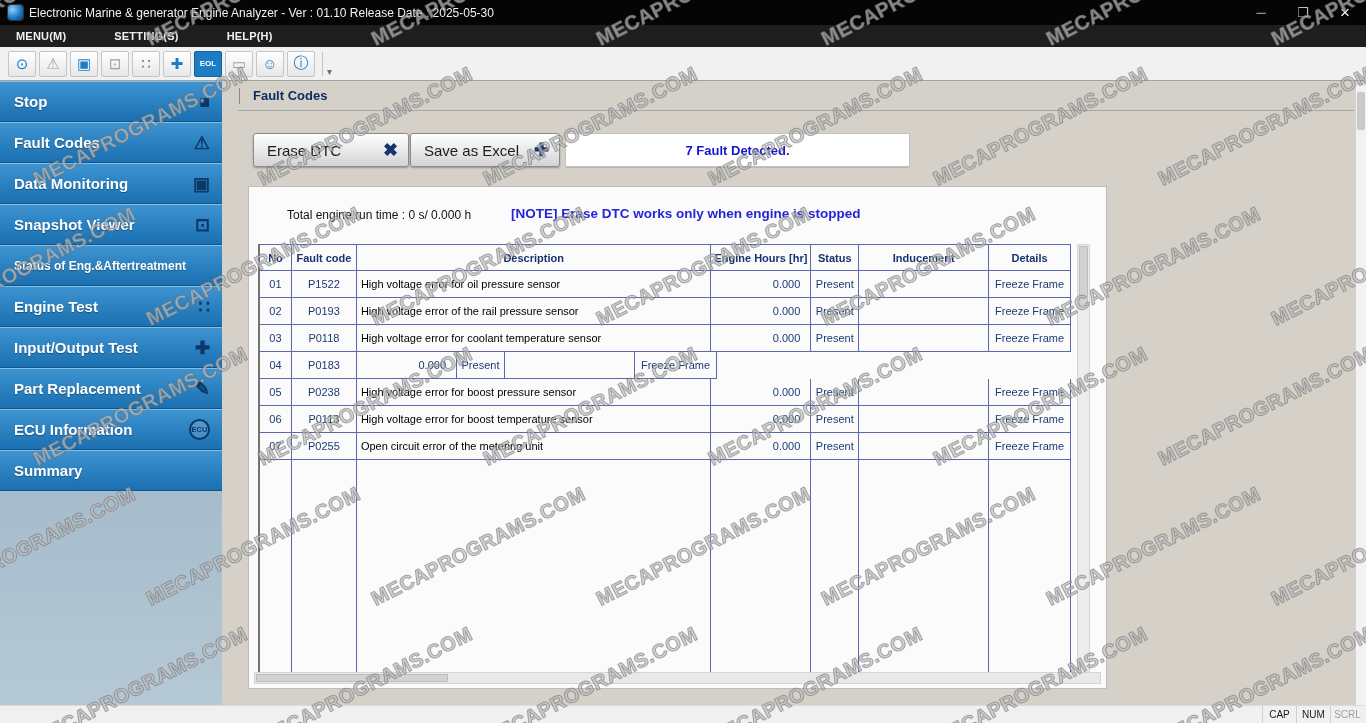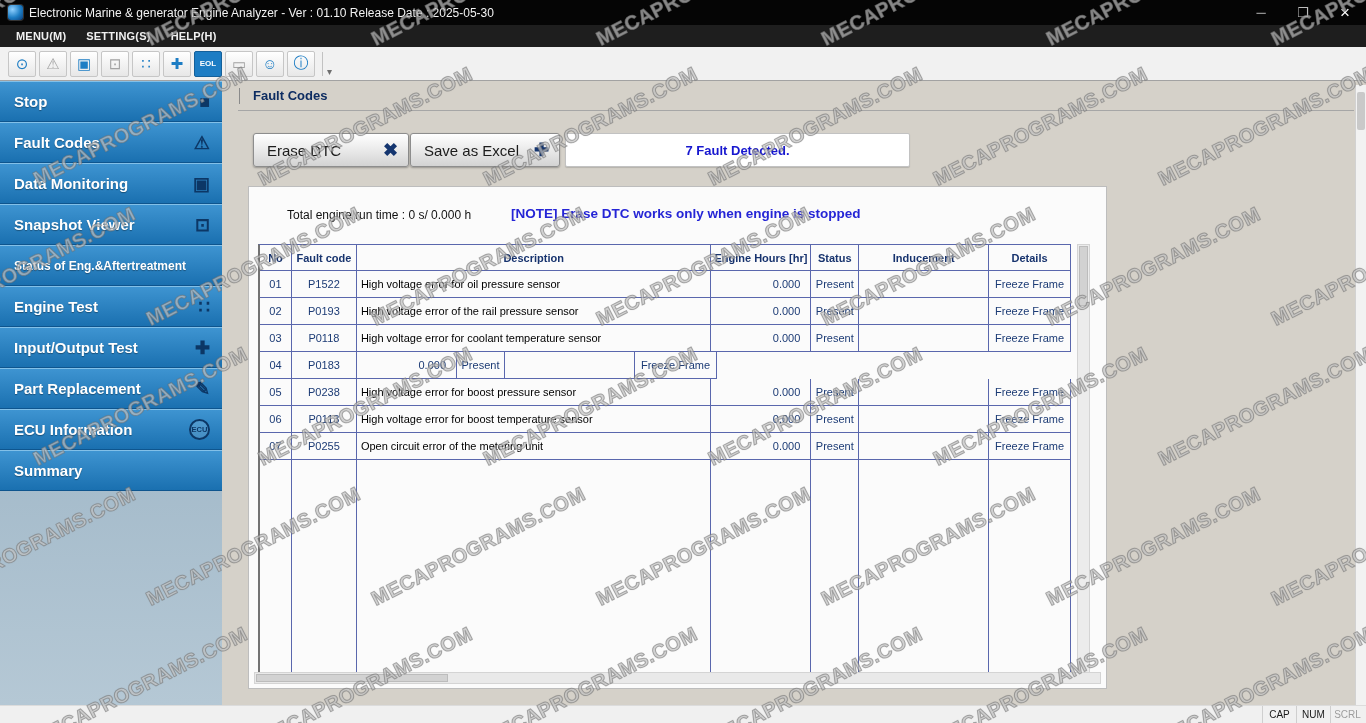--- a/index.html
+++ b/index.html
@@ -9,21 +9,21 @@
   
   .titlebar{position:absolute;left:0;top:0;width:1366px;height:25px;background:#050505;display:flex;align-items:center;color:#fff;}
   .app-icon{width:15px;height:15px;margin:0 6px 0 8px;border-radius:3px;
     background:radial-gradient(circle at 30% 30%,#8fd0ff,#1d7dc4 55%,#0b3d7a);box-shadow:0 0 0 1px #333;}
   .title-text{font-size:12px;color:#f2f2f2;}
   .win-controls{margin-left:auto;display:flex;height:25px;}
   .win-btn{width:42px;height:25px;display:flex;align-items:center;justify-content:center;color:#bdbdbd;font-size:13px;}
   .win-btn.close{color:#fff;font-size:17px;}
 
   
-  .menubar{position:absolute;left:0;top:25px;width:1366px;height:22px;background:#1e1e1e;display:flex;align-items:center;padding-left:6px;box-sizing:border-box;}
+  .menubar{position:absolute;left:0;top:25px;width:1366px;height:22px;background:#1e1e1e;display:flex;align-items:center;padding-left:6px;box-sizing:border-box;gap:28px;}
   .menu-item{color:#f0f0f0;font-size:11px;font-weight:bold;padding:0 10px;letter-spacing:.2px;}
 
   
   .toolbar{position:absolute;left:0;top:47px;width:1366px;height:34px;background:#f1f1f1;border-bottom:1px solid #a2a2a2;box-sizing:border-box;display:flex;align-items:center;padding-left:8px;}
   .toolicons{display:flex;align-items:center;}
   .tool{width:28px;height:26px;margin-right:3px;border:1px solid #c6c6c6;border-radius:2px;
     background:linear-gradient(180deg,#ffffff,#e7e7e7);display:flex;align-items:center;justify-content:center;
     font-size:15px;color:#1d7dc4;box-sizing:border-box;}
   .tool.dis{color:#a3a3a3;}
   .tool.badge{background:#1d7dc4;border-color:#14609a;color:#fff;font-size:8px;font-weight:bold;letter-spacing:0;}

